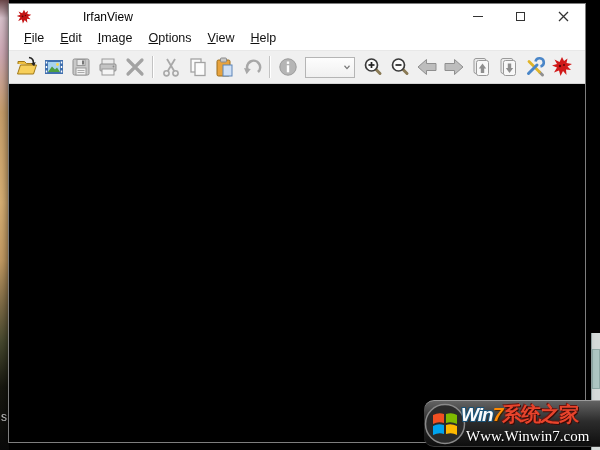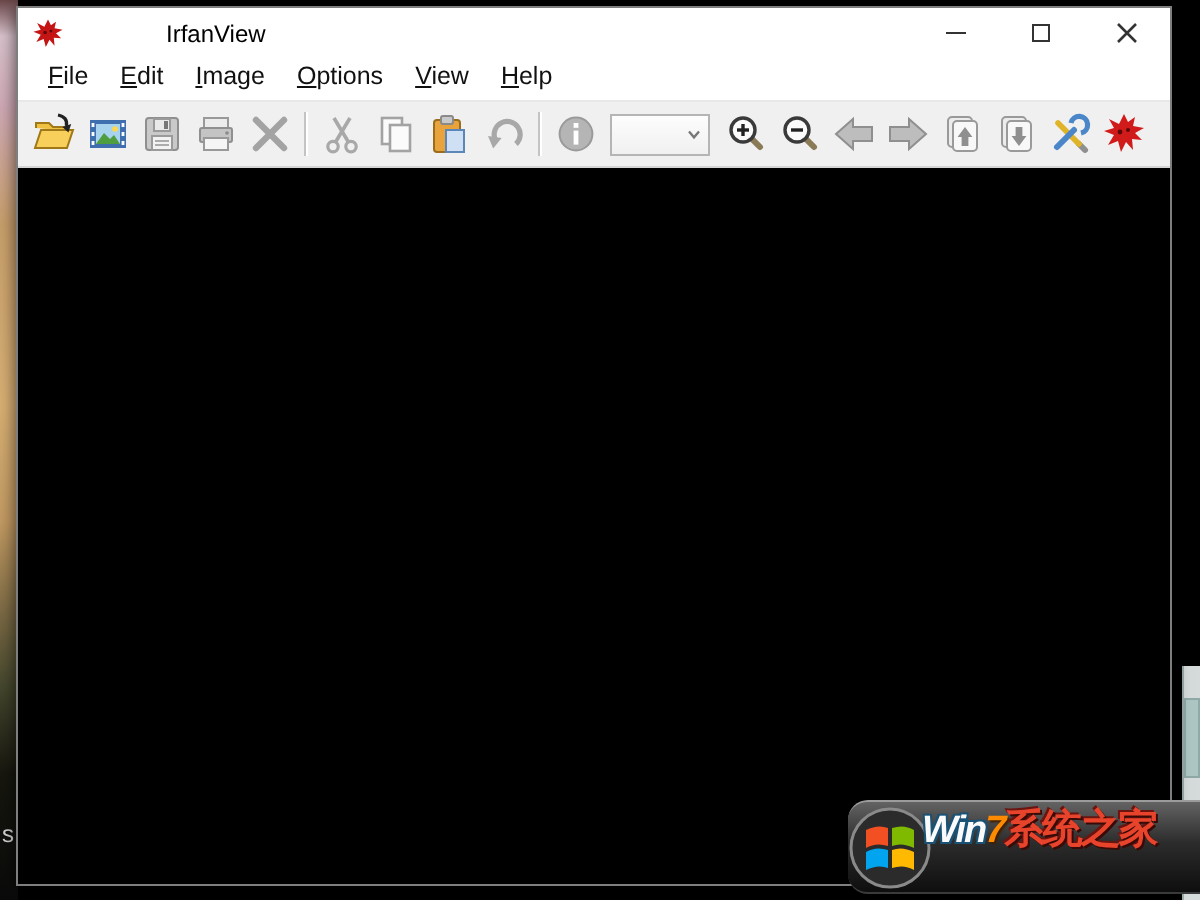--- a/index.html
+++ b/index.html
@@ -277,13 +277,14 @@
   <svg class="wm-flag" viewBox="0 0 42 42">
     <circle cx="21" cy="21" r="19.5" fill="#2b2b2b" stroke="#8a8a8a" stroke-width="1.5"></circle>
     <path d="M9 12 Q15 9 20 11 L20 20 Q14 18 9 21 Z" fill="#f25022"></path>
     <path d="M22 11 Q28 9 33 12 L33 21 Q27 18 22 20 Z" fill="#7fba00"></path>
     <path d="M9 23 Q14 20 20 22 L20 31 Q15 29 9 32 Z" fill="#00a4ef"></path>
     <path d="M22 22 Q27 20 33 23 L33 32 Q28 29 22 31 Z" fill="#ffb900"></path>
   </svg>
   <div class="wm-line1">
     <span class="wm-win">Win</span><span class="wm-seven">7</span><span class="wm-cn">系统之家</span>
   </div>
+  <div class="wm-line2">Www.Winwin7.com</div>
 </div>
 
 </body></html>

